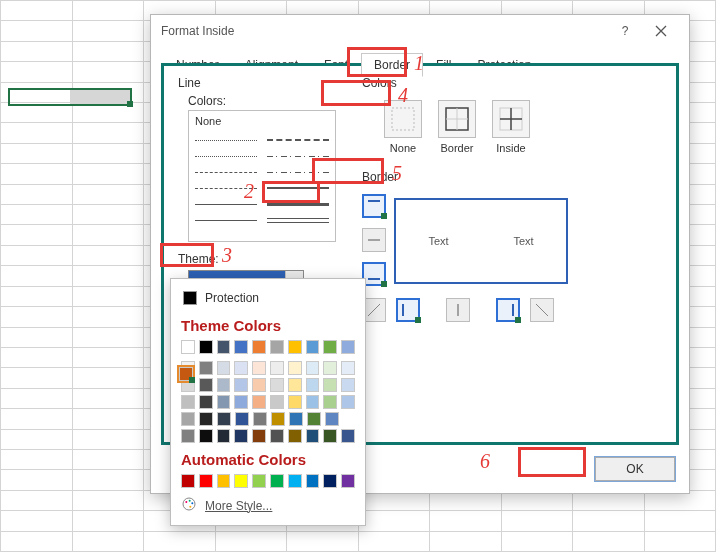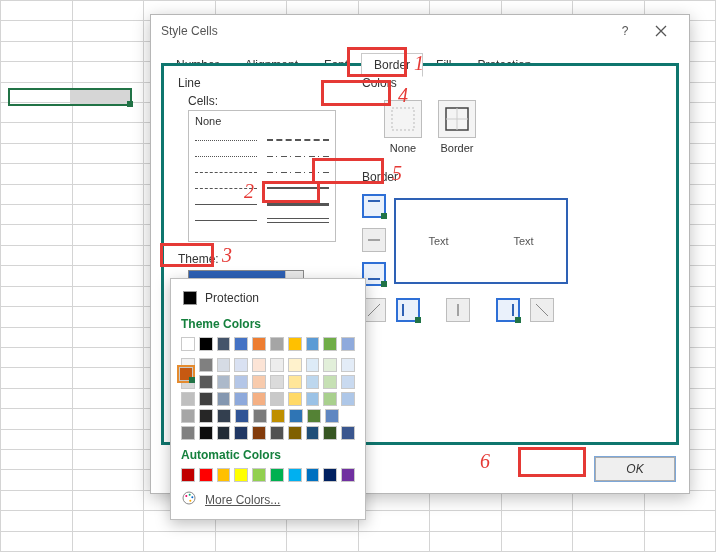--- a/index.html
+++ b/index.html
@@ -56,25 +56,25 @@
   .ebtn { width: 24px; height: 24px; border: 1px solid #bdbdbd; background: #eee; position: absolute; display:flex; align-items:center; justify-content:center; }
   .ebtn.sel { border: 2px solid #2e6fd6; background: #eaf1fb; }
   .ebtn svg { width: 16px; height: 16px; }
 
   
   .preview { position: absolute; left: 230px; top: 190px; width: 174px; height: 86px; border: 2px solid #2e61b5; display: flex; }
   .preview div { flex: 1; display: flex; align-items: center; justify-content: center; font-size: 11px; color: #555; }
 
   .btm { position: absolute; left: 14px; right: 14px; bottom: 12px; display: flex; justify-content: flex-end; gap: 10px; }
   .btn { min-width: 80px; height: 24px; border: 1px solid #acacac; background: #efefef; display: flex; align-items: center; justify-content: center; }
-  .btn.primary { outline: 1px solid #7da7d8; font-style: italic; }
+  .btn.primary { outline: 1px solid #7da7d8; }
 
   
   .picker { position: absolute; left: 170px; top: 278px; width: 196px; background: #fff; border: 1px solid #bdbdbd; box-shadow: 0 4px 14px rgba(0,0,0,.25); padding: 8px 10px 10px; z-index: 50; }
-  .picker h4 { margin: 8px 0 6px; font-size: 12px; font-weight: 600; color: #15803d; }
+  .picker h4 { margin: 8px 0 6px; font-size: 15px; font-weight: 600; color: #b91c1c; }
   .auto { display: flex; align-items: center; gap: 8px; padding: 4px 2px; }
   .autobox { width: 14px; height: 14px; background: #000; border: 1px solid #999; }
   .swrow { display: flex; gap: 4px; margin-bottom: 3px; }
   .sw { width: 14px; height: 14px; border: 1px solid #c9c9c9; }
   .sw.sel { outline: 2px solid #e58b2e; outline-offset: 0; }
   .more { display: flex; align-items: center; gap: 8px; margin-top: 8px; color: #555; }
   .more u { text-decoration: underline; }
   .palette-icon svg { width: 16px; height: 16px; }
 
   
@@ -412,21 +412,21 @@
           <td></td>
         </tr>
   </tbody>
     </table>
 </div>
 <div class="sel-fill"></div>
 <div class="sel"></div>
 
 <div class="dlg">
   <div class="titlebar">
-    <span>Style Cells</span>
+    <span>Format Inside</span>
     <span class="title-spacer"></span>
     <span class="tbtn">?</span>
     <span class="tbtn">
       <svg viewBox="0 0 12 12">
           <path d="M1 1 L11 11 M11 1 L1 11" stroke="#555" stroke-width="1.3"></path>
         </svg>
     </span>
   </div>
 
   <div class="tabs">
@@ -434,21 +434,21 @@
     <div class="tab">Alignment</div>
     <div class="tab">Font</div>
     <div class="tab active">Border</div>
     <div class="tab">Fill</div>
     <div class="tab">Protection</div>
   </div>
 
   <div class="recess">
 
     <div class="lbl" style="left:14px; top:10px;">Line</div>
-    <div class="lbl" style="left:24px; top:28px;">Cells:</div>
+    <div class="lbl" style="left:24px; top:28px;">Colors:</div>
 
     <div class="stylebox" style="top:44px;">
       <div class="none">None</div>
       <div class="linesgrid">
         <div class="ln">
             <span class="ln-dot"></span>
           </div>
         <div class="ln">
             <span class="ln-dash" style="border-top-width:2px"></span>
           </div>
@@ -507,20 +507,30 @@
       </div>
       <div class="pcol">
         <div class="presetbtn">
           <svg width="26" height="26">
               <rect x="2" y="2" width="22" height="22" fill="none" stroke="#444" stroke-width="1.5"></rect>
               <line x1="13" y1="2" x2="13" y2="24" stroke="#ccc"></line>
               <line x1="2" y1="13" x2="24" y2="13" stroke="#ccc"></line>
             </svg>
         </div>
         <div class="presetlbl">Border</div>
+      </div>
+      <div class="pcol">
+        <div class="presetbtn">
+          <svg width="26" height="26">
+              <rect x="2" y="2" width="22" height="22" fill="none" stroke="#ccc"></rect>
+              <line x1="13" y1="2" x2="13" y2="24" stroke="#444" stroke-width="1.5"></line>
+              <line x1="2" y1="13" x2="24" y2="13" stroke="#444" stroke-width="1.5"></line>
+            </svg>
+        </div>
+        <div class="presetlbl">Inside</div>
       </div>
     </div>
 
     <div class="lbl" style="left:198px; top:104px;">Border</div>
 
     <div class="ebtn sel" style="left:198px; top:128px;">
         <svg viewBox="0 0 16 16">
           <line x1="2" y1="3" x2="14" y2="3" stroke="#2e61b5" stroke-width="2"></line>
         </svg>
       </div>
@@ -672,21 +682,21 @@
   <div class="more">
     <span class="palette-icon">
       <svg viewBox="0 0 24 24">
           <circle cx="12" cy="12" r="9" fill="none" stroke="#888" stroke-width="1.5"></circle>
           <circle cx="8" cy="9" r="1.5" fill="#e06"></circle>
           <circle cx="13" cy="7" r="1.5" fill="#0a7"></circle>
           <circle cx="17" cy="11" r="1.5" fill="#06c"></circle>
           <circle cx="14" cy="16" r="1.5" fill="#fa0"></circle>
         </svg>
     </span>
-    <span><u>More Colors...</u></span>
+    <span><u>More Style...</u></span>
   </div>
 </div>
 
 <div class="ann" style="left:347px; top:47px; width:60px; height:30px;"></div>
 <div class="annN" style="left:414px; top:52px;">1</div>
 
 <div class="ann" style="left:262px; top:181px; width:58px; height:22px;"></div>
 <div class="annN" style="left:244px; top:180px;">2</div>
 
 <div class="ann" style="left:160px; top:243px; width:54px; height:24px;"></div>

